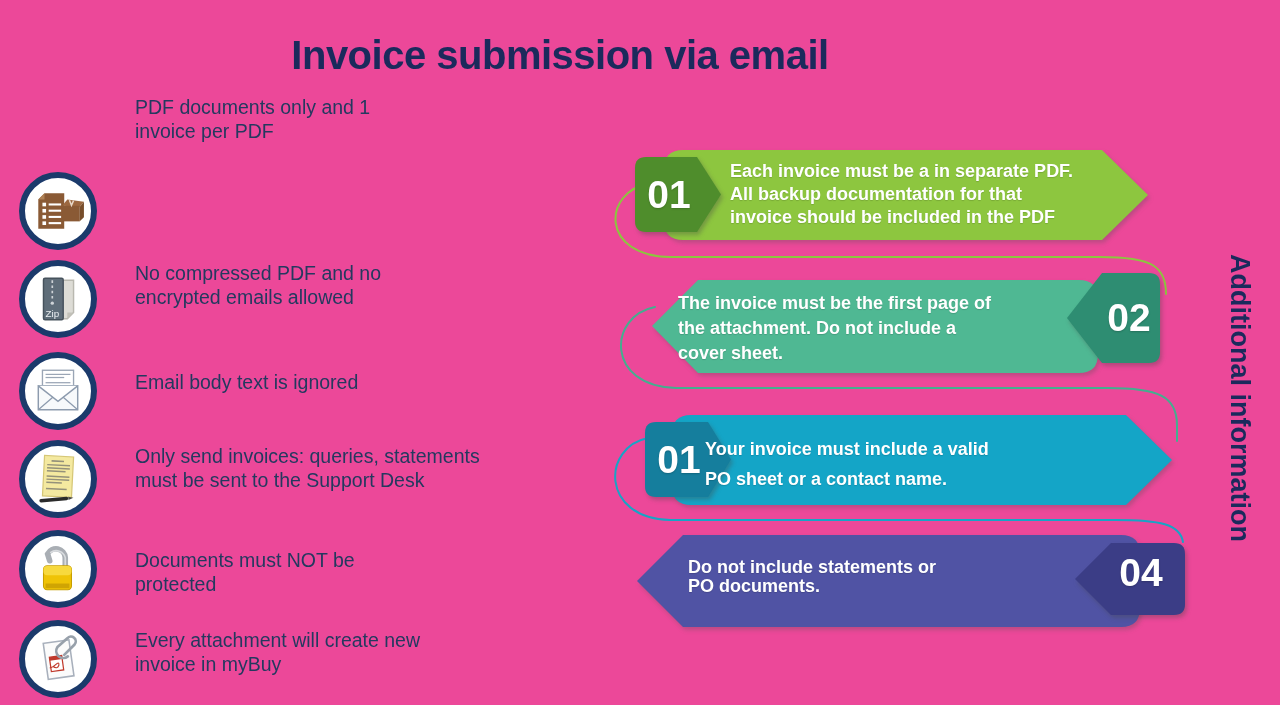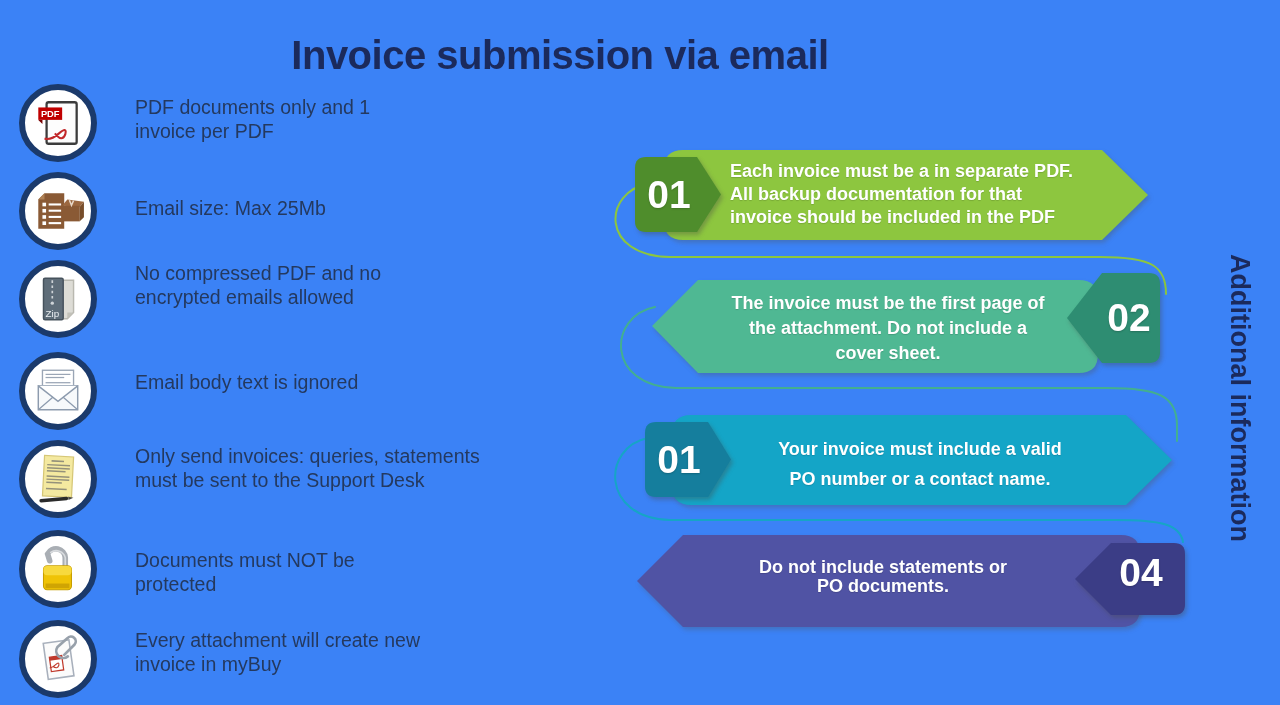--- a/index.html
+++ b/index.html
@@ -1,17 +1,17 @@
 <!DOCTYPE html>
 <html><head>
 <meta charset="utf-8">
 <style>
   html,body{margin:0;padding:0;background:#ffffff;}
   .stage{
-    position:relative;width:1280px;height:705px;overflow:hidden;background:#3b82f6;
+    position:relative;width:1280px;height:705px;overflow:hidden;background:#ec4899;
     font-family:"Liberation Sans",sans-serif;
   }
   
   .slide-title{
     position:absolute;left:160px;top:6px;width:800px;text-align:center;
     font-size:40px;font-weight:bold;color:#1b2a5c;letter-spacing:-0.5px;
   }
   
   .rule-circle{
     position:absolute;left:19px;width:66px;height:66px;box-sizing:content-box;
@@ -24,49 +24,40 @@
   }
   
   .diagram{position:absolute;left:0;top:0;width:1280px;height:705px;}
   .banner{filter:drop-shadow(2px 3px 2px rgba(80,80,80,0.30));}
   .badge{filter:drop-shadow(2px 3px 2px rgba(70,70,70,0.35));}
   .connector{fill:none;stroke-width:2;stroke-linecap:round;}
   .step-text{
     position:absolute;color:#ffffff;font-weight:bold;font-size:18px;
     white-space:pre-line;text-shadow:0 1px 1px rgba(0,0,0,0.15);
   }
-  .step-text.center{text-align:center;}
+  .step-text.center{}
   .step-number{
     position:absolute;display:flex;align-items:center;justify-content:center;
     color:#ffffff;font-weight:bold;font-size:39px;
     text-shadow:0 1px 2px rgba(0,0,0,0.2);
   }
   
   .side-label{
     position:absolute;left:1033px;top:376px;width:400px;height:44px;
     transform:rotate(90deg);text-align:center;
     font-size:27px;font-weight:bold;color:#1b2a5c;
   }
 </style>
 </head>
 <body>
 
 <div class="stage">
 
   <h1 class="slide-title">Invoice submission via email</h1>
 
-  <div class="rule-circle" style="top:84px">
-    <svg width="56" height="56" viewBox="0 0 54 54">
-      <rect x="16" y="7" width="29" height="40" rx="2" fill="#fdfdfd" stroke="#3c3c3c" stroke-width="2.2"></rect>
-      <path d="M24 37 q7 9 10 1 q2 -8 -6 -1 q-8 7 -14 5" fill="none" stroke="#c2282a" stroke-width="2"></path>
-      <rect x="8" y="12" width="23" height="12" fill="#c00000"></rect>
-      <path d="M8 24 L12 28 L12 24 Z" fill="#7a0000"></path>
-      <text x="19.5" y="21.5" font-size="9" font-weight="bold" fill="#ffffff" text-anchor="middle" font-family="Liberation Sans, sans-serif">PDF</text>
-    </svg>
-  </div>
   <div class="rule-text" style="top:95px">PDF documents only and 1
 invoice per PDF</div>
 
   <div class="rule-circle" style="top:172px">
     <svg width="56" height="56" viewBox="0 0 54 54">
       <path d="M14 10 L33 10 L33 44 L8 44 L8 16 Z" fill="#8a5a35"></path>
       <path d="M14 10 L14 16 L8 16 Z" fill="#b08256"></path>
       <g fill="#ffffff">
         <rect x="12" y="19" width="3.5" height="3.5"></rect>
           <rect x="18" y="19.7" width="12" height="2"></rect>
@@ -76,21 +67,20 @@
           <rect x="18" y="31.7" width="12" height="2"></rect>
         <rect x="12" y="37" width="3.5" height="3.5"></rect>
           <rect x="18" y="37.7" width="12" height="2"></rect>
       </g>
       <path d="M31 22 L36 16 L52 18 L48 23 Z" fill="#9c6840"></path>
       <rect x="31" y="22" width="17" height="15" fill="#8a5a35"></rect>
       <path d="M48 23 L52 18 L52 33 L48 37 Z" fill="#774d2b"></path>
       <path d="M38 16.5 L40 21.5 L42 17" fill="none" stroke="#e8d8c8" stroke-width="1.4"></path>
     </svg>
   </div>
-  <div class="rule-text" style="top:196px">Email size: Max 25Mb</div>
 
   <div class="rule-circle" style="top:260px">
     <svg width="56" height="56" viewBox="0 0 54 54">
       <path d="M28 9 L42 9 L42 40 L36 46 L28 46 Z" fill="#dddcd6" stroke="#b9b8b0" stroke-width="1.4"></path>
       <path d="M42 40 L36 40 L36 46 Z" fill="#c2c1b9"></path>
       <rect x="13" y="7" width="19" height="40" rx="1.5" fill="#5f6d79" stroke="#46525c" stroke-width="1.4"></rect>
       <line x1="21.5" y1="9" x2="21.5" y2="28" stroke="#cfd4d8" stroke-width="1.6" stroke-dasharray="2.5,2.5"></line>
       <circle cx="21.5" cy="31" r="1.6" fill="#cfd4d8"></circle>
       <text x="15" y="44" font-size="9.5" fill="#e9edf0" font-family="Liberation Sans, sans-serif">Zip</text>
     </svg>
@@ -190,19 +180,19 @@
   <div class="step-number" style="left:645px;top:422px;width:68px;height:75px">01</div>
   <div class="step-number" style="left:1107px;top:543px;width:68px;height:60px">04</div>
 
   <div class="step-text" style="left:730px;top:160px;width:390px;line-height:23px">Each invoice must be a in separate PDF.
 All backup documentation for that
 invoice should be included in the PDF</div>
   <div class="step-text center" style="left:678px;top:291px;width:420px;line-height:25px">The invoice must be the first page of
 the attachment. Do not include a
 cover sheet.</div>
   <div class="step-text center" style="left:705px;top:434px;width:430px;line-height:30px">Your invoice must include a valid
-PO number or a contact name.</div>
+PO sheet or a contact name.</div>
   <div class="step-text center" style="left:688px;top:558px;width:390px;line-height:19px">Do not include statements or
 PO documents.</div>
 
   <div class="side-label">Additional information</div>
 
 </div>
 
 </body></html>

